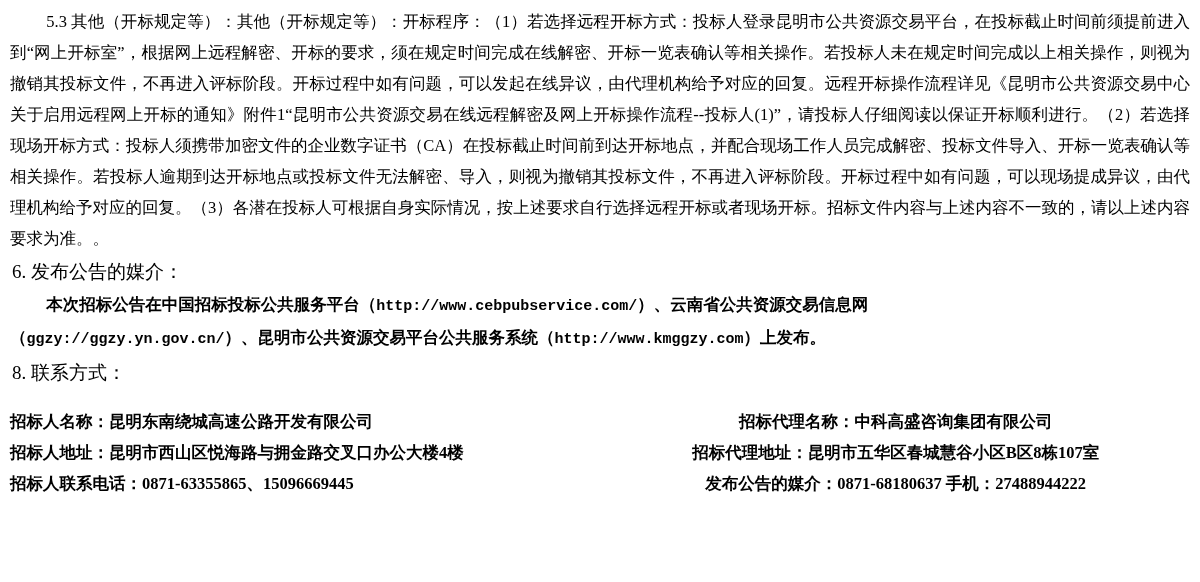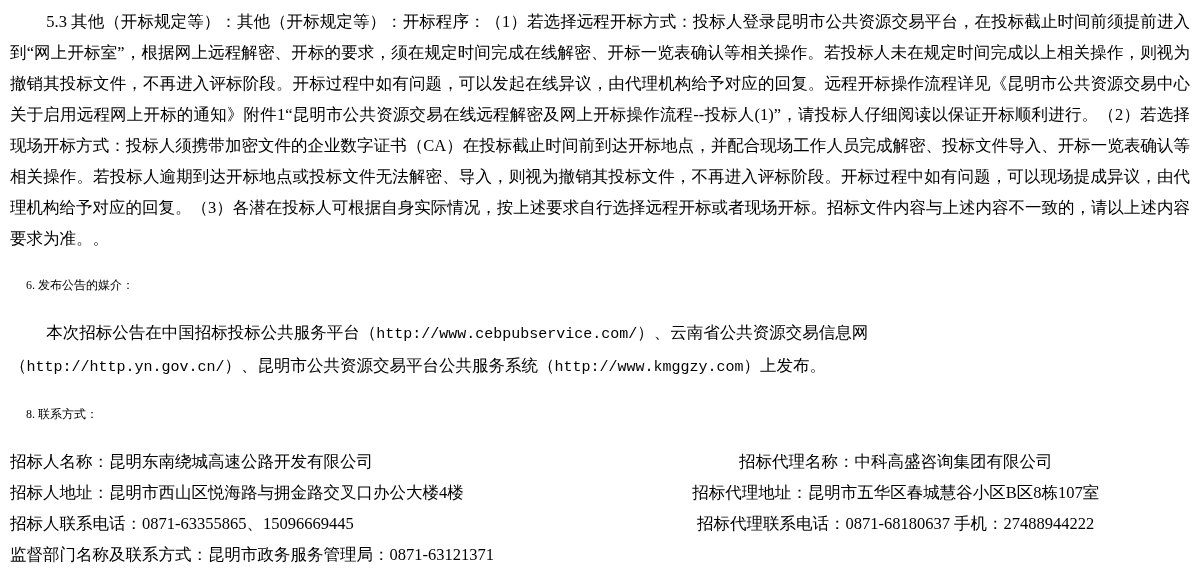--- a/index.html
+++ b/index.html
@@ -25,41 +25,43 @@
     font-size: 16.5px;
     line-height: 31px;
     text-align: justify;
     text-justify: inter-ideograph;
     margin: 0;
   }
   .para-indent {
     text-indent: 2.2em;
   }
   .heading {
-    font-size: 12px;
+    font-size: 19px;
     line-height: 31px;
-    margin: 16px;
+    margin: 2px;
   }
   .sub-para {
     font-size: 16.5px;
     line-height: 31px;
     margin: 0;
     text-align: justify;
+    font-weight: bold;
   }
   .sub-para-indent {
     text-indent: 2.2em;
   }
   .mono {
     font-family: "Liberation Mono", "DejaVu Sans Mono", monospace;
     font-size: 15px;
   }
   .contact-table {
     width: 100%;
     border-collapse: collapse;
-    margin-top: 8px;
+    margin-top: 18px;
+    font-weight: bold;
   }
   .contact-table td {
     font-size: 16.5px;
     line-height: 31px;
     padding: 0;
     vertical-align: top;
     white-space: nowrap;
   }
   .col-left {
     width: 600px;
@@ -76,38 +78,35 @@
 
   <p class="para para-indent">5.3 其他（开标规定等）：其他（开标规定等）：开标程序：（1）若选择远程开标方式：投标人登录昆明市公共资源交易平台，在投标截止时间前须提前进入到“网上开标室”，根据网上远程解密、开标的要求，须在规定时间完成在线解密、开标一览表确认等相关操作。若投标人未在规定时间完成以上相关操作，则视为撤销其投标文件，不再进入评标阶段。开标过程中如有问题，可以发起在线异议，由代理机构给予对应的回复。远程开标操作流程详见《昆明市公共资源交易中心关于启用远程网上开标的通知》附件1“昆明市公共资源交易在线远程解密及网上开标操作流程--投标人(1)”，请投标人仔细阅读以保证开标顺利进行。（2）若选择现场开标方式：投标人须携带加密文件的企业数字证书（CA）在投标截止时间前到达开标地点，并配合现场工作人员完成解密、投标文件导入、开标一览表确认等相关操作。若投标人逾期到达开标地点或投标文件无法解密、导入，则视为撤销其投标文件，不再进入评标阶段。开标过程中如有问题，可以现场提成异议，由代理机构给予对应的回复。（3）各潜在投标人可根据自身实际情况，按上述要求自行选择远程开标或者现场开标。招标文件内容与上述内容不一致的，请以上述内容要求为准。。</p>
 
   <p class="heading">6. 发布公告的媒介：</p>
 
   <p class="sub-para sub-para-indent">
     <span>本次招标公告在中国招标投标公共服务平台（</span><span class="mono">http://www.cebpubservice.com/</span><span>）、云南省公共资源交易信息网</span>
   </p>
 
   <p class="sub-para">
-    <span>（</span><span class="mono">http://http.yn.gov.cn/</span><span>）、昆明市公共资源交易平台公共服务系统（</span><span class="mono">http://www.kmggzy.com</span><span>）上发布。</span>
+    <span>（</span><span class="mono">ggzy://ggzy.yn.gov.cn/</span><span>）、昆明市公共资源交易平台公共服务系统（</span><span class="mono">http://www.kmggzy.com</span><span>）上发布。</span>
   </p>
 
   <p class="heading">8. 联系方式：</p>
 
   <table class="contact-table">
     <tbody>
       <tr>
         <td class="col-left"><span>招标人名称：</span><span>昆明东南绕城高速公路开发有限公司</span></td>
         <td class="col-right"><span>招标代理名称：</span><span>中科高盛咨询集团有限公司</span></td>
       </tr>
       <tr>
         <td class="col-left"><span>招标人地址：</span><span>昆明市西山区悦海路与拥金路交叉口办公大楼4楼</span></td>
         <td class="col-right"><span>招标代理地址：</span><span>昆明市五华区春城慧谷小区B区8栋107室</span></td>
       </tr>
       <tr>
         <td class="col-left"><span>招标人联系电话：</span><span>0871-63355865、15096669445</span></td>
-        <td class="col-right"><span>招标代理联系电话：</span><span>0871-68180637 手机：27488944222</span></td>
-      </tr>
-      <tr>
-        <td colspan="2"><span>监督部门名称及联系方式：</span><span>昆明市政务服务管理局：0871-63121371</span></td>
+        <td class="col-right"><span>发布公告的媒介：</span><span>0871-68180637 手机：27488944222</span></td>
       </tr>
     </tbody>
   </table>
 
 </div>
 
 </body></html>

